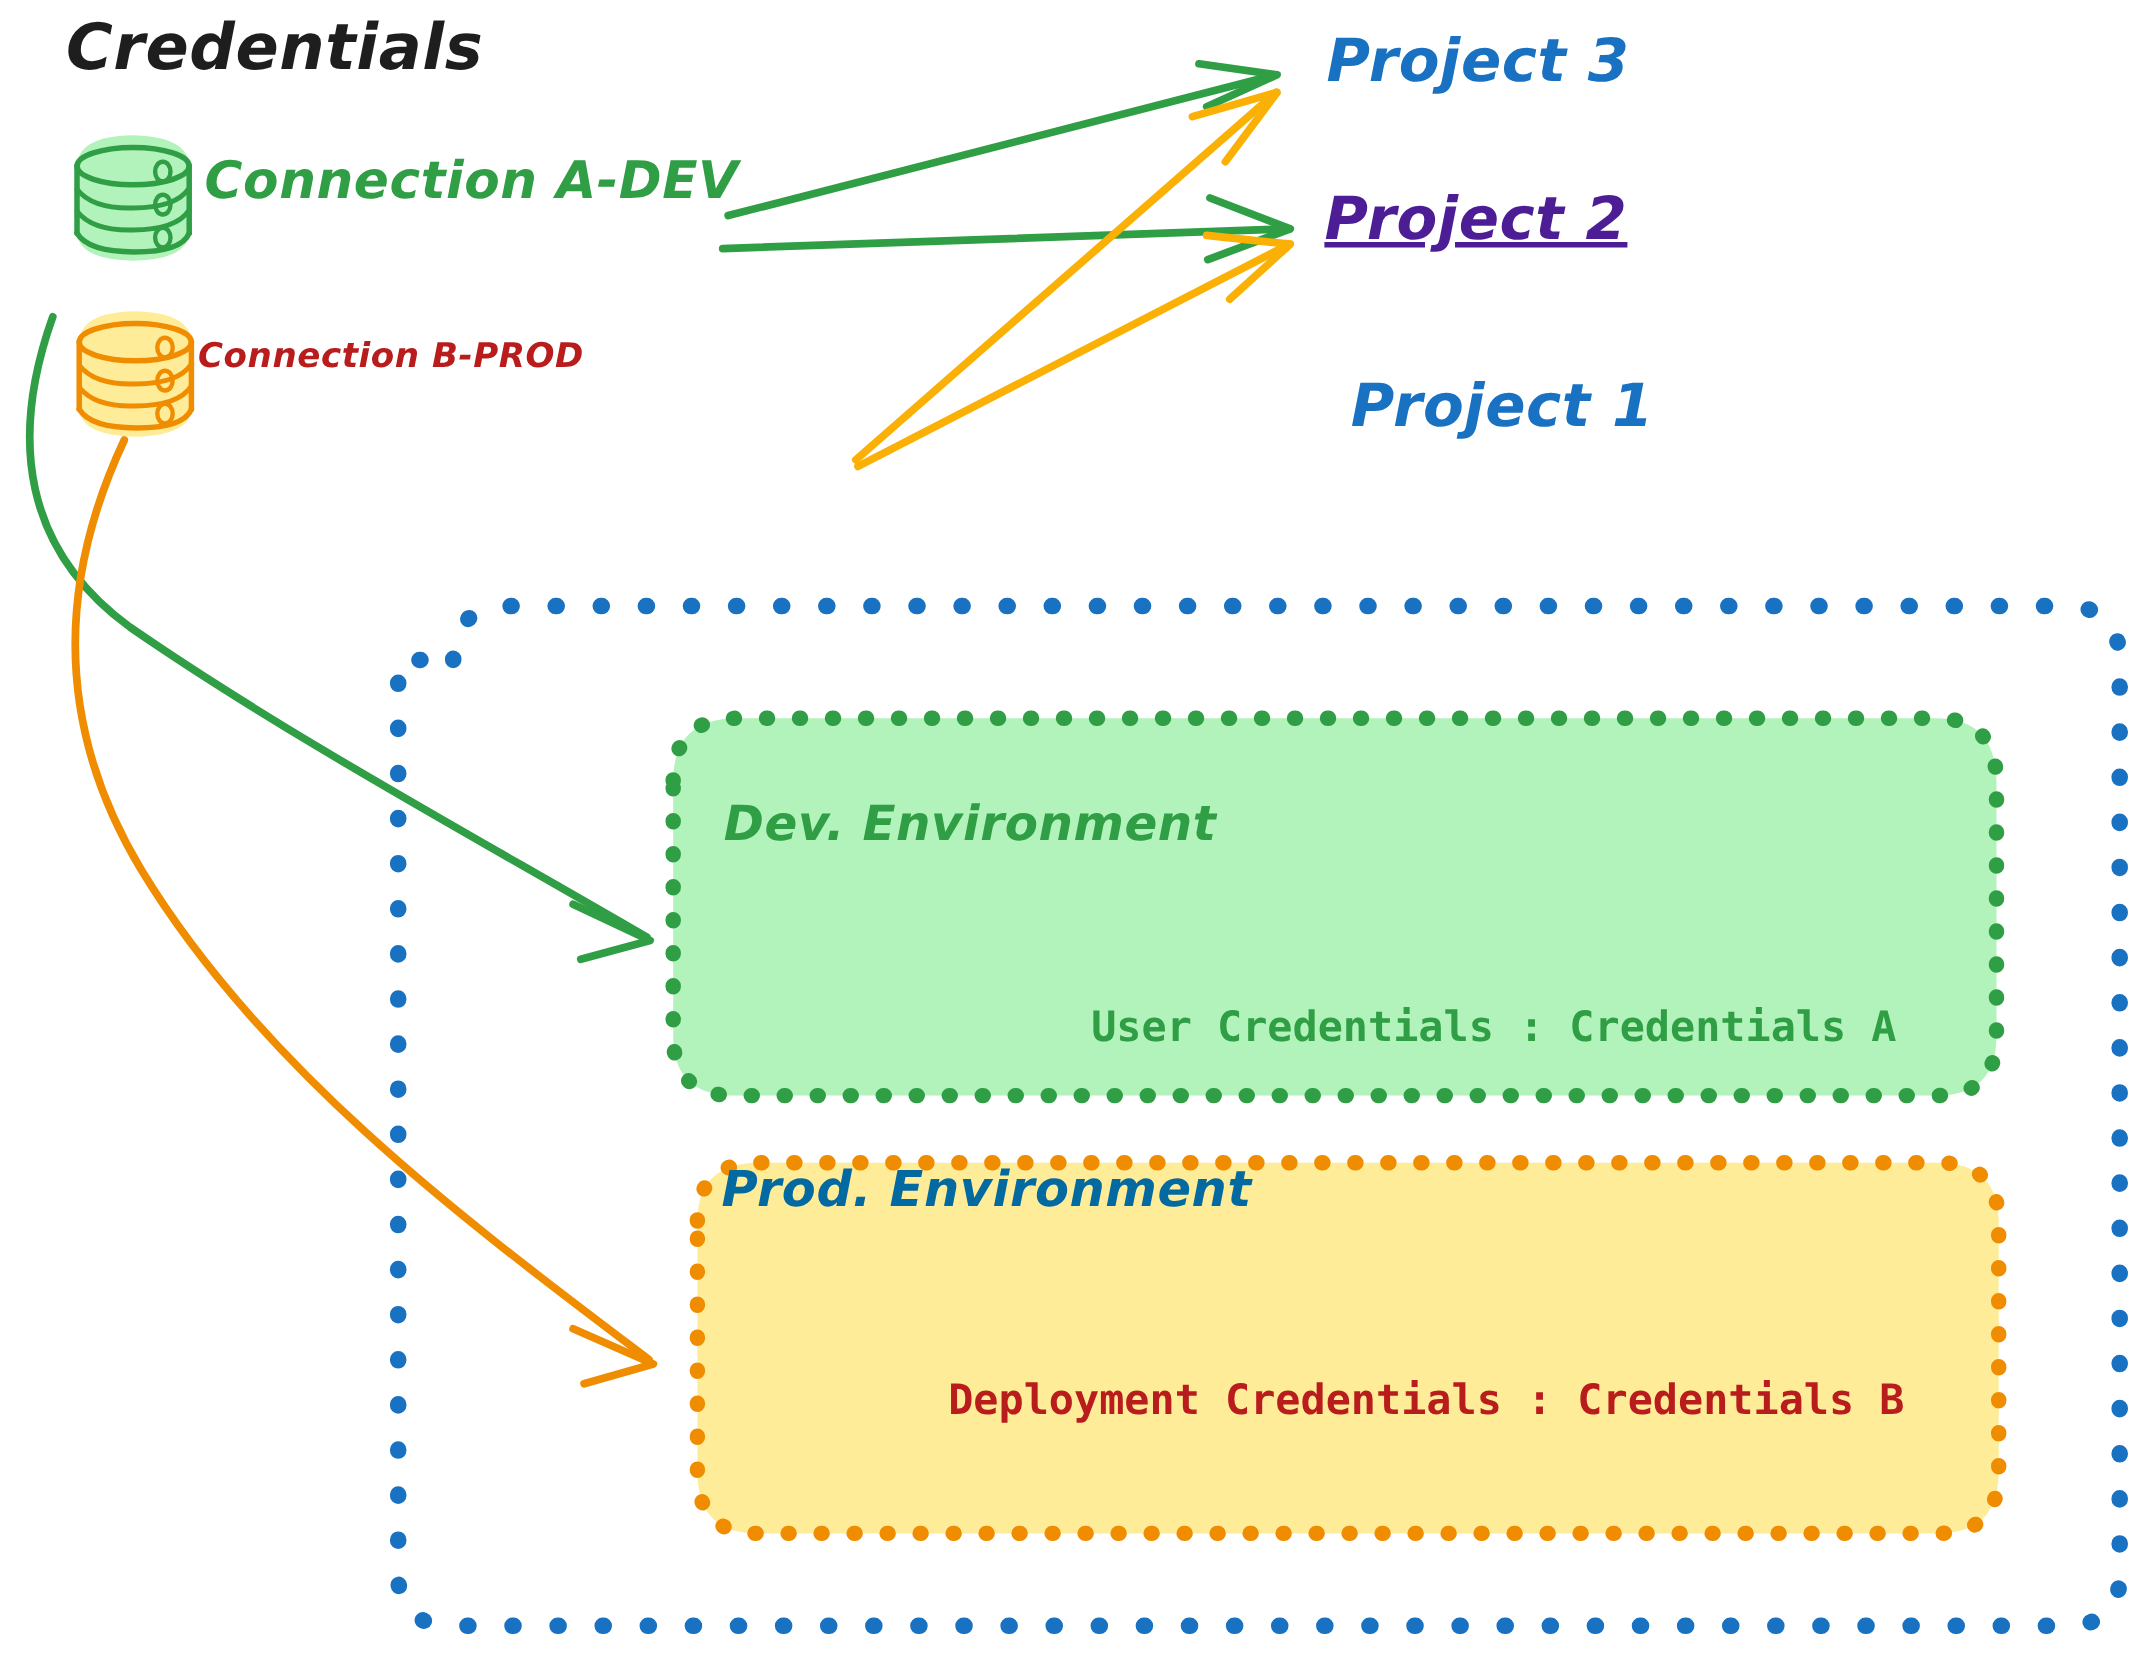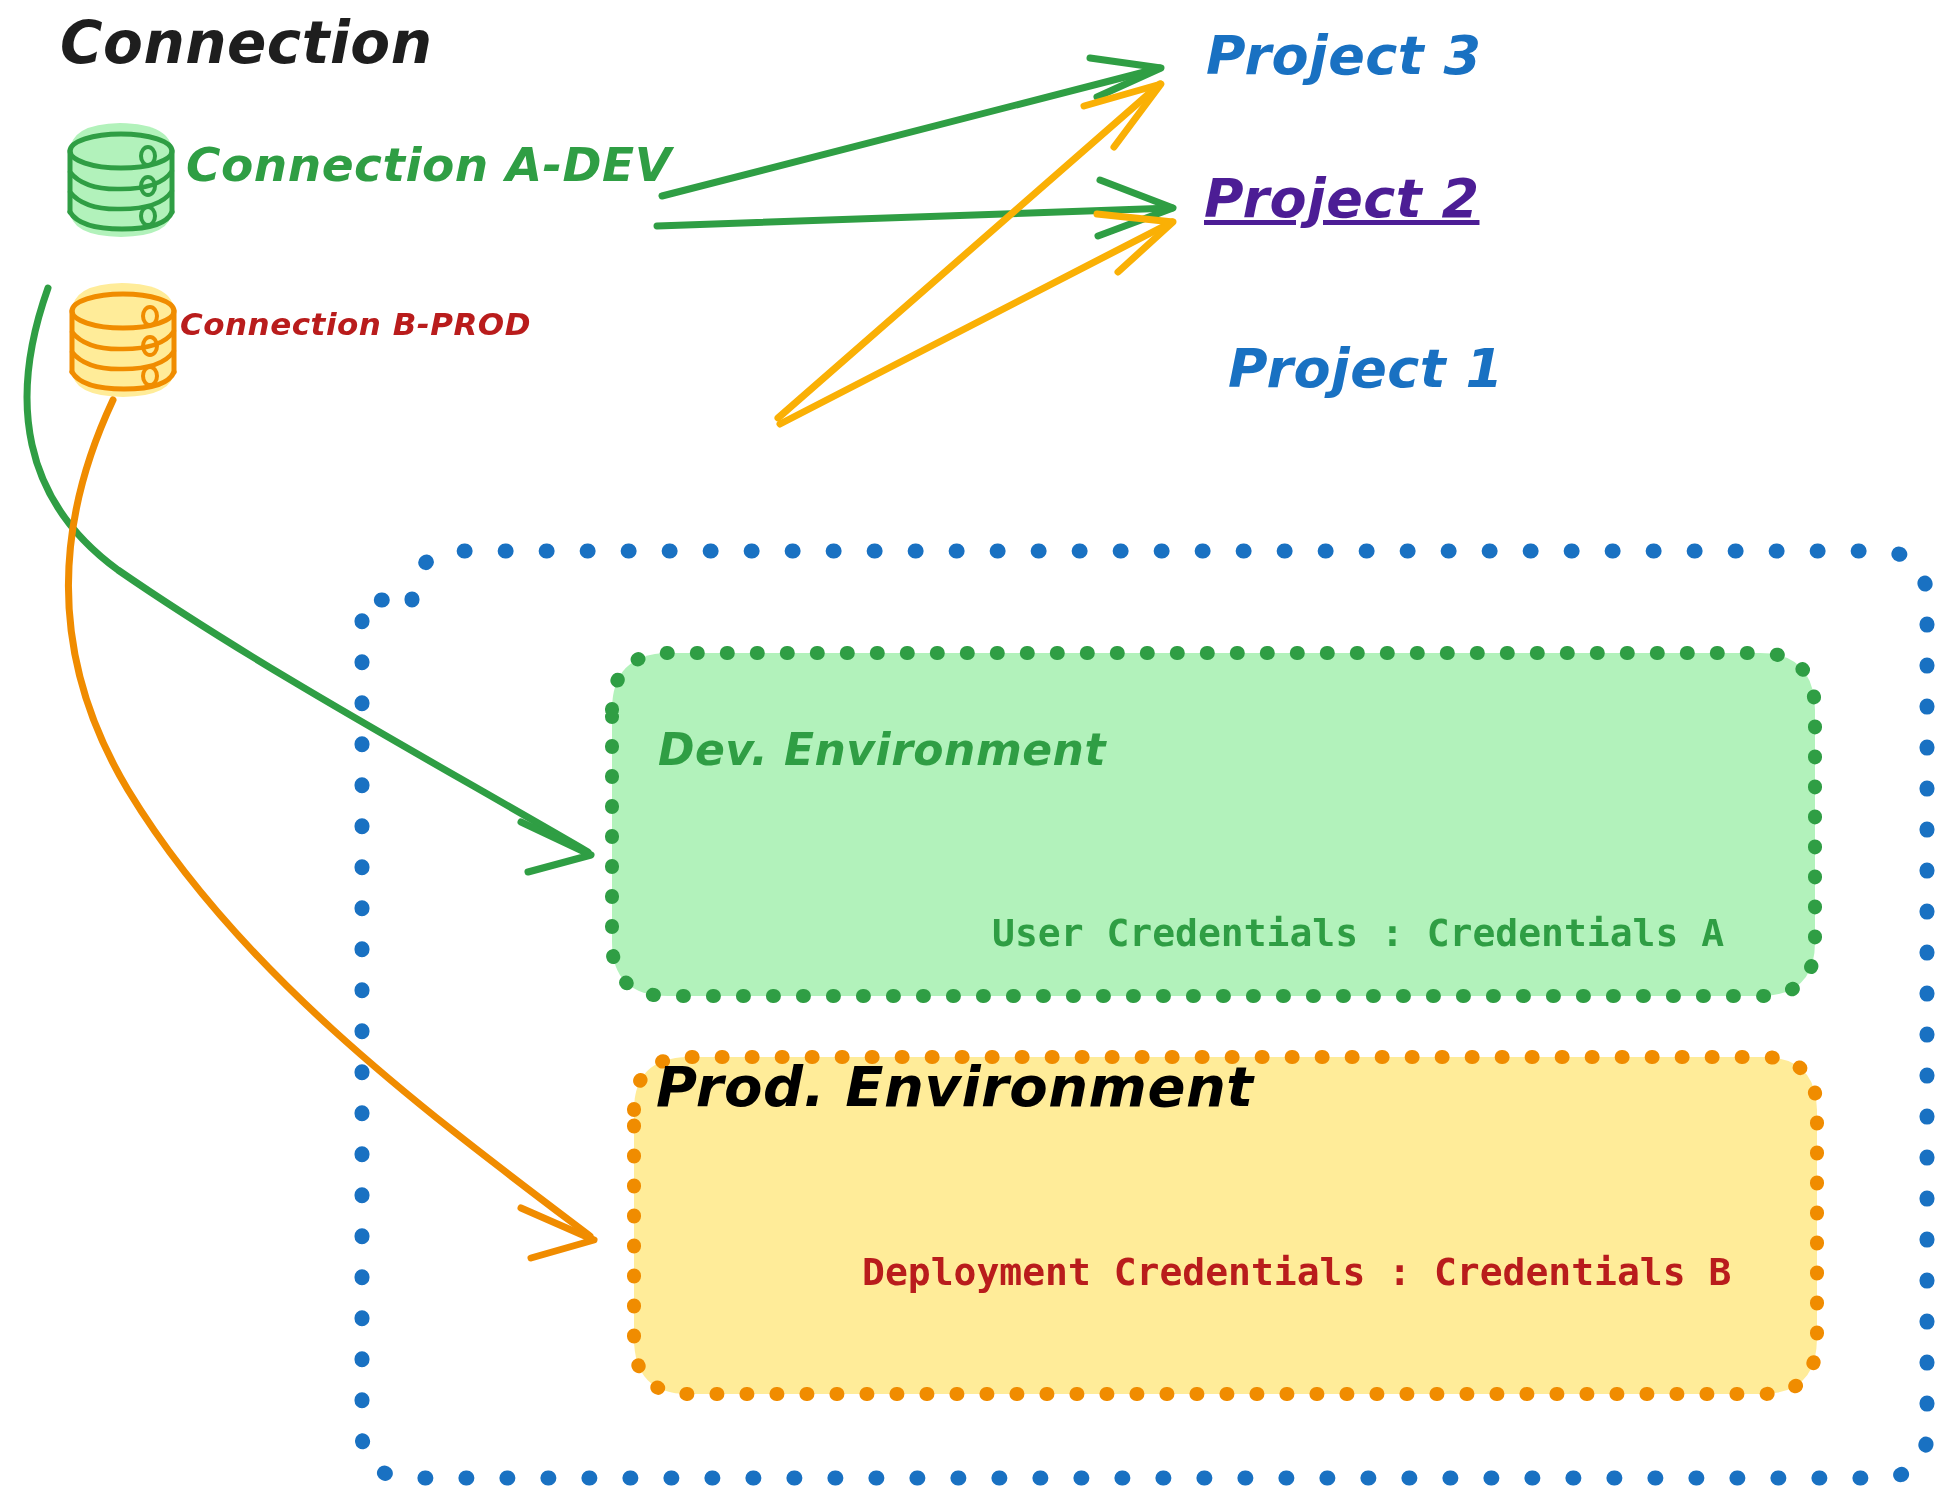--- a/index.html
+++ b/index.html
@@ -80,22 +80,22 @@
   #label-dev-env {
     left: 658px;
     top: 725px;
     font-size: 44px;
     color: #2f9e44;
     font-style: italic;
   }
   #label-prod-env {
     left: 656px;
     top: 1055px;
-    font-size: 56px;
-    color: #000000;
+    font-size: 45px;
+    color: #0369a1;
   }
   #label-dev-creds {
     left: 992px;
     top: 912px;
     font-size: 38px;
     color: #2f9e44;
   }
   #label-prod-creds {
     left: 862px;
     top: 1251px;
@@ -229,21 +229,21 @@
 
     <g>
       <path d="M 113 400
                C 52 530 50 660 128 790
                C 240 975 430 1115 590 1236" fill="none" stroke="#f08c00" stroke-width="7" stroke-linecap="round"></path>
       <path d="M 521 1208 L 594 1240 L 531 1258" fill="none" stroke="#f08c00" stroke-width="7" stroke-linecap="round" stroke-linejoin="round"></path>
     </g>
 
   </svg>
 
-  <div class="lbl hand" id="title-connections">Connection</div>
+  <div class="lbl hand" id="title-connections">Credentials</div>
 
   <div class="lbl hand" id="label-conn-a">Connection A-DEV</div>
 
   <div class="lbl hand" id="label-conn-b">Connection B-PROD</div>
 
   <div class="lbl hand" id="label-project-3">Project 3</div>
 
   <div class="lbl hand" id="label-project-2">Project 2</div>
 
   <div class="lbl hand" id="label-project-1">Project 1</div>

